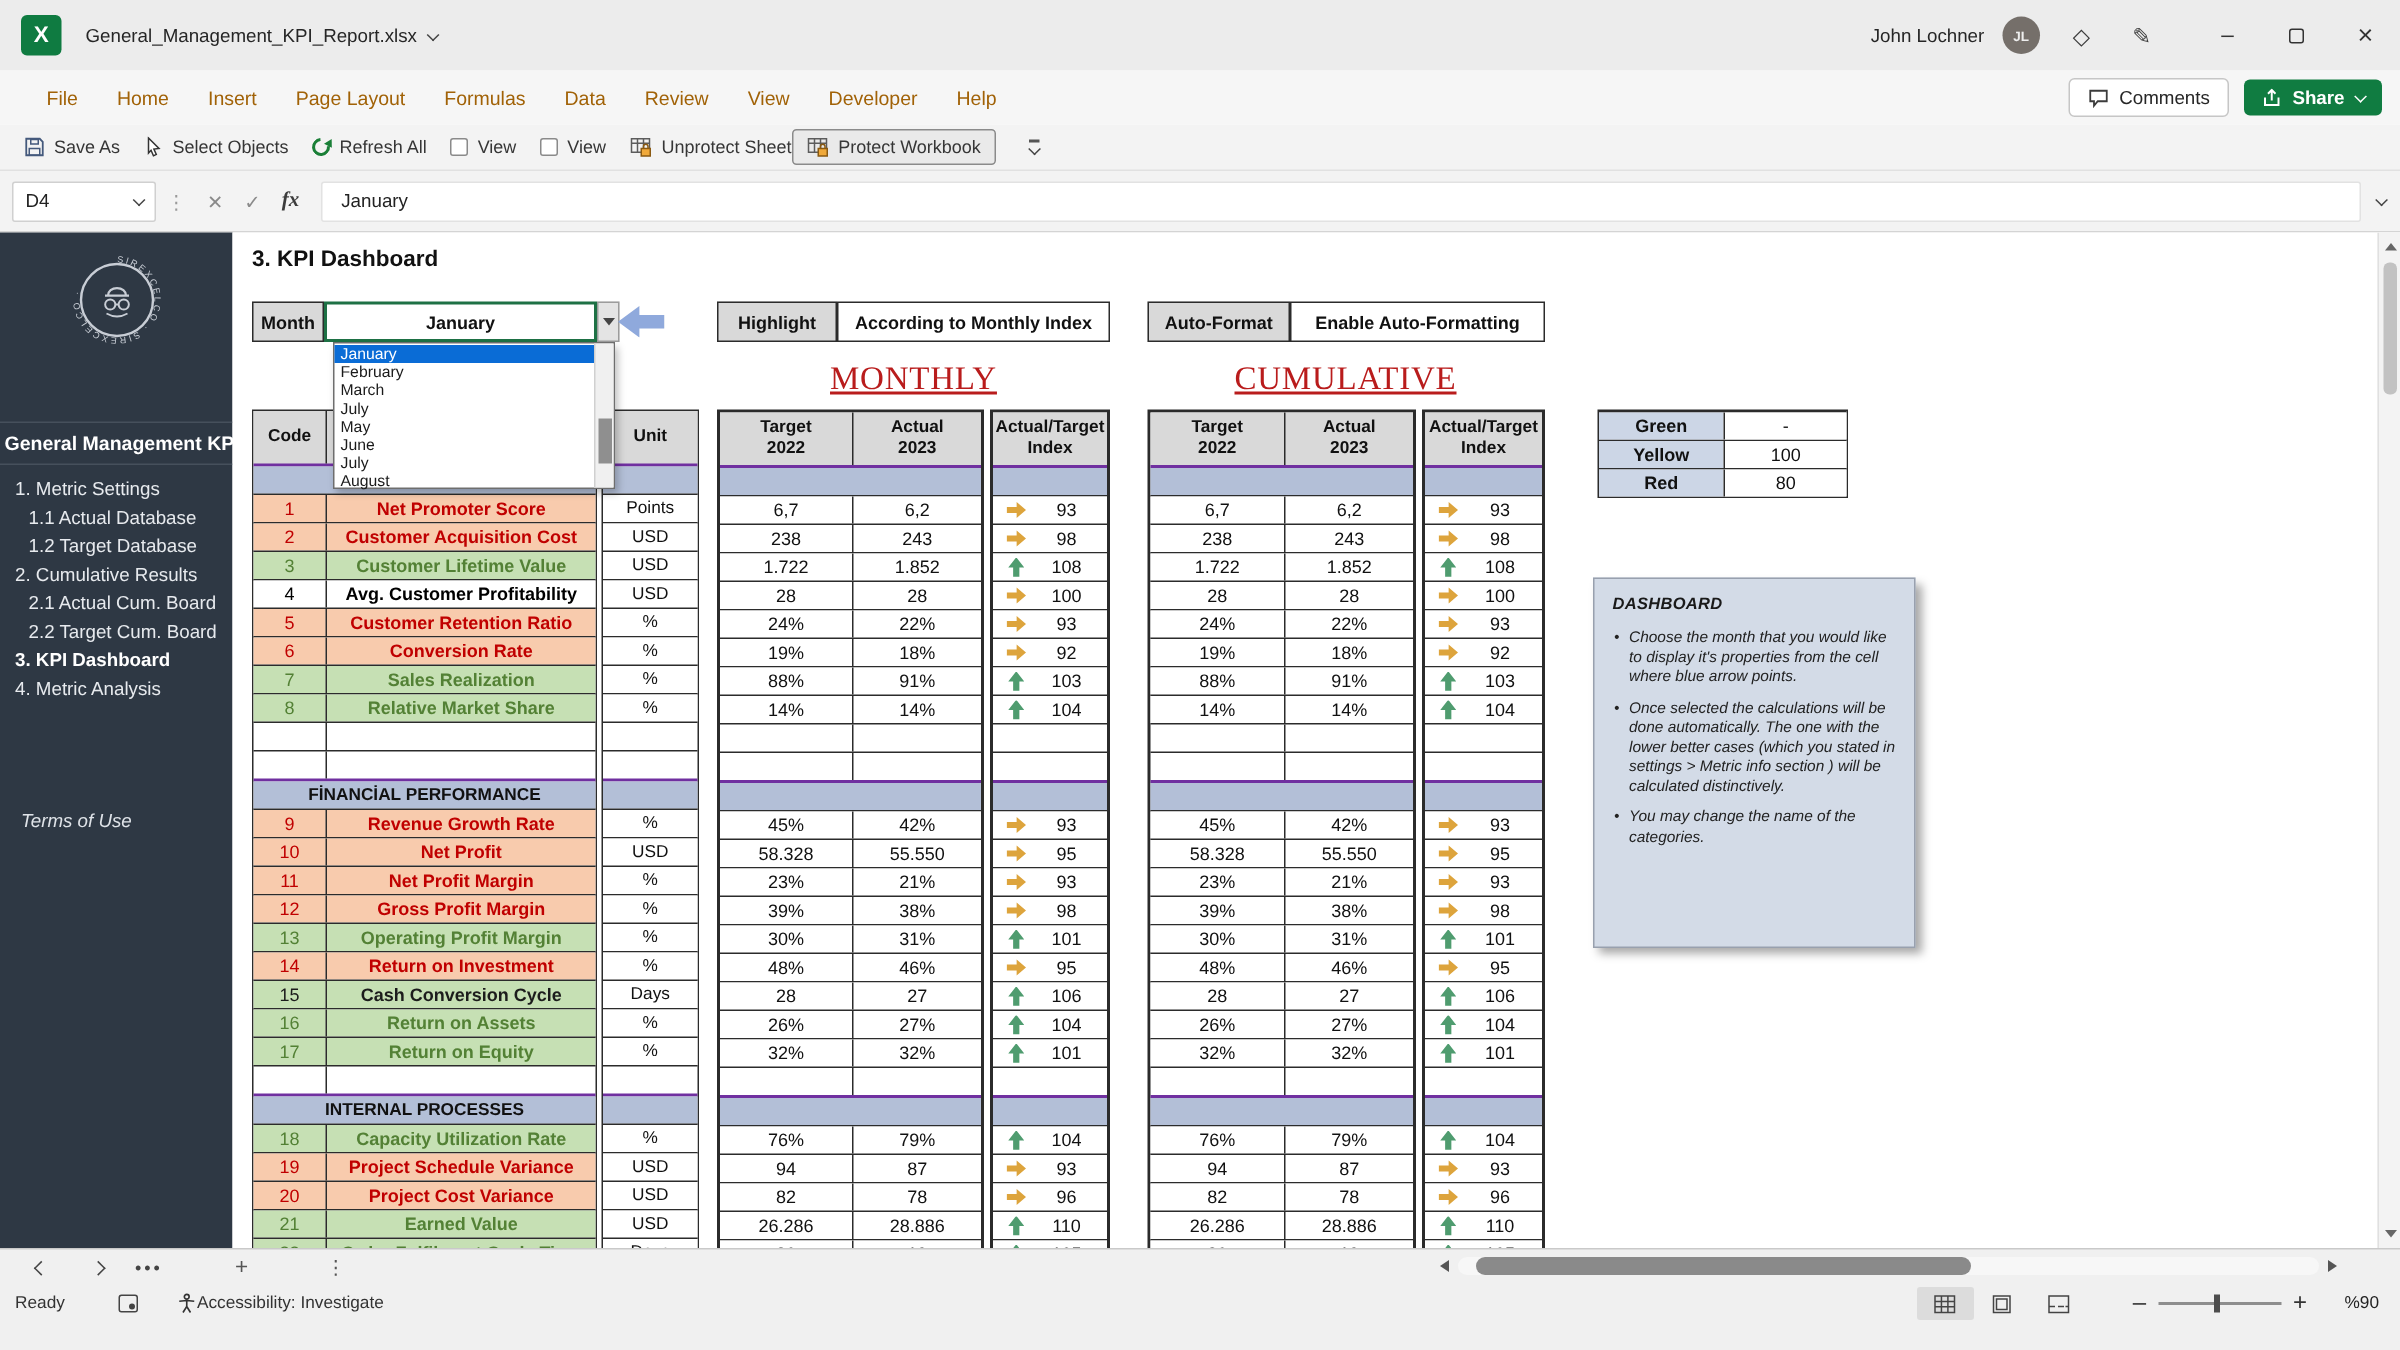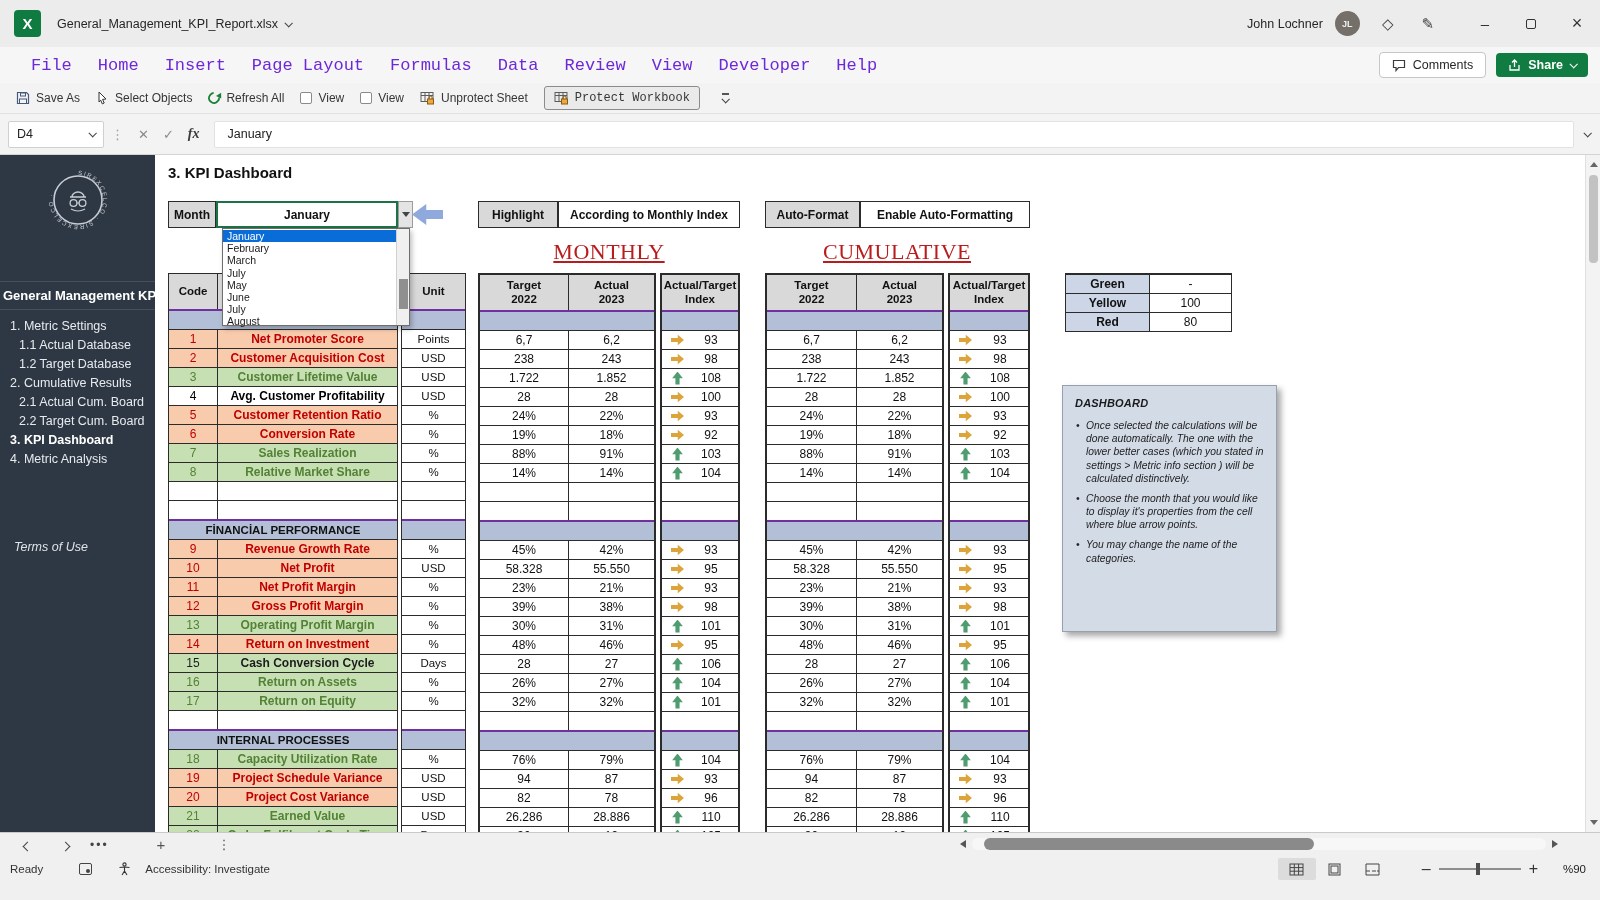--- a/index.html
+++ b/index.html
@@ -19,31 +19,31 @@
   .username { font-size:12.5px; color:#262626; margin-right:12px; }
   .avatar { width:25px; height:25px; border-radius:50%; background:#756f6a; color:#eee; font-size:9px; font-weight:700; display:flex; align-items:center; justify-content:center; margin-right:22px; }
   .tbglyph { font-size:15px; color:#3d3d3d; margin-right:28px; }
   .wbtn { width:46px; height:47px; display:flex; align-items:center; justify-content:center; color:#333; font-size:15px; }
   .restore-ic { width:10px; height:10px; border:1.3px solid #333; border-radius:2px; position:relative; background:#ececec; }
   .restore-ic::before { content:""; position:absolute; top:-4px; left:2px; width:10px; height:10px; border:1.3px solid #333; border-radius:2px; z-index:-1; }
 
   
   .menubar { position:absolute; top:47px; left:0; width:1600px; height:36px; background:#f6f6f6; display:flex; align-items:center; }
   .menu-tabs { display:flex; margin-left:18px; }
-  .mtab { font-size:17px; color:#6d28d9; padding:8px 13px;font-family:Liberation Mono, monospace; }
+  .mtab { font-size:13px; color:#a16207; padding:8px 13px; }
   .menu-right { position:absolute; right:12px; display:flex; align-items:center; gap:10px; }
   .comments-btn { display:flex; align-items:center; gap:7px; border:1px solid #c6c6c6; background:#fff; border-radius:4px; padding:5px 12px; font-size:12.5px; color:#262626; }
   .share-btn { display:flex; align-items:center; gap:7px; background:#107c41; color:#fff; border-radius:4px; padding:5px 12px; font-size:12.5px; font-weight:600; }
   .share-btn .chev { border-color:#fff; }
 
   
   .toolbar { position:absolute; top:83px; left:0; width:1600px; height:31px; background:#f3f3f3; border-bottom:1px solid #e1e1e1; display:flex; align-items:center; font-size:12px; color:#363636; }
   .titem { display:flex; align-items:center; gap:6px; margin-left:16px; }
   .cbox { width:12px; height:12px; border:1px solid #8a8a8a; background:#fff; border-radius:2px; }
-  .protect-box { display:flex; align-items:center; gap:6px; margin-left:16px; border:1px solid #8b8b8b; border-radius:3px; background:#eaeaea; padding:4px 9px;font-family:Liberation Mono, monospace; }
+  .protect-box { display:flex; align-items:center; gap:6px; border:1px solid #8b8b8b; border-radius:3px; background:#eaeaea; padding:4px 9px; }
   .tb-overflow { margin-left:22px; display:flex; flex-direction:column; align-items:center; gap:2px; }
   .tb-overflow .bar { width:7px; height:1.5px; background:#555; }
   .refresh-ic { width:12px; height:12px; border:2px solid #1a7f37; border-radius:50%; border-top-color:transparent; position:relative; transform:rotate(40deg); }
   .refresh-ic::after { content:""; position:absolute; top:-4px; right:-2px; border-left:5px solid #1a7f37; border-top:3px solid transparent; border-bottom:3px solid transparent; transform:rotate(18deg); }
 
   
   .fbar { position:absolute; top:114px; left:0; width:1600px; height:41px; background:#f3f3f3; border-bottom:1px solid #d4d4d4; display:flex; align-items:center; }
   .namebox { width:96px; height:27px; background:#fff; border:1px solid #d0d0d0; border-radius:2px; margin-left:8px; display:flex; align-items:center; justify-content:space-between; padding:0 8px; font-size:12.5px; color:#222; }
   .fdots { color:#9a9a9a; font-size:13px; margin:0 7px; }
   .fic { font-size:13px; color:#8a8a8a; margin:0 7px; }
@@ -145,21 +145,21 @@
   .harrow.r { border-left:6px solid #555; margin-left:auto; }
   .htrack { flex:1; height:12px; margin:0 6px; background:#f7f7f7; border-radius:7px; position:relative; }
   .hthumb { position:absolute; left:12px; top:0; width:330px; height:12px; background:#8a8a8a; border-radius:7px; }
 
   
   .statusbar { position:absolute; top:856px; left:0; width:1600px; height:44px; background:#f0f0f0; display:flex; align-items:flex-start; }
   .sb-inner { width:1600px; height:26px; display:flex; align-items:center; }
   .sb-ready { font-size:11.5px; color:#333; margin-left:10px; }
   .macro-ic { width:13px; height:12px; border:1.2px solid #444; border-radius:2px; margin-left:36px; position:relative; }
   .macro-ic::after { content:""; position:absolute; right:1px; bottom:1px; width:4px; height:4px; border-radius:50%; background:#444; }
-  .acc-item { display:flex; align-items:center; gap:14px; margin-left:26px; font-size:11.5px; color:#333; }
+  .acc-item { display:flex; align-items:center; gap:0; margin-left:26px; font-size:11.5px; color:#333; }
   .sb-right { margin-left:auto; display:flex; align-items:center; margin-right:14px; }
   .viewbtn { width:38px; height:22px; display:flex; align-items:center; justify-content:center; }
   .viewbtn.active { background:#dcdcdc; border-radius:2px; }
   .zoomctl { display:flex; align-items:center; margin-left:30px; gap:8px; color:#333; }
   .ztrack { width:82px; height:2px; background:#8e8e8e; position:relative; }
   .zthumb { position:absolute; left:45%; top:-5px; width:4px; height:12px; background:#4d4d4d; }
   .zpct { font-size:11.5px; color:#222; margin-left:14px; width:34px; text-align:right; }
 </style>
 </head>
 <body>
@@ -1074,22 +1074,22 @@
             <div class="r">
               <div class="c lab" style="width: 83px;">Red</div>
               <div class="c grow num">80</div>
             </div>
           </div>
       </div>
 
       <div class="infobox">
         <h4>DASHBOARD</h4>
         <ul>
+          <li>Choose the month that you would like to display it's properties from the cell where blue arrow points.</li>
           <li>Once selected the calculations will be done automatically. The one with the lower better cases (which you stated in settings &gt; Metric info section ) will be calculated distinctively.</li>
-          <li>Choose the month that you would like to display it's properties from the cell where blue arrow points.</li>
           <li>You may change the name of the categories.</li>
         </ul>
       </div>
 
       <div class="dd-pop">
         <div class="dd-list" id="dd-list">
             <div class="dd-item sel">January</div>
             <div class="dd-item">February</div>
             <div class="dd-item">March</div>
             <div class="dd-item">July</div>

